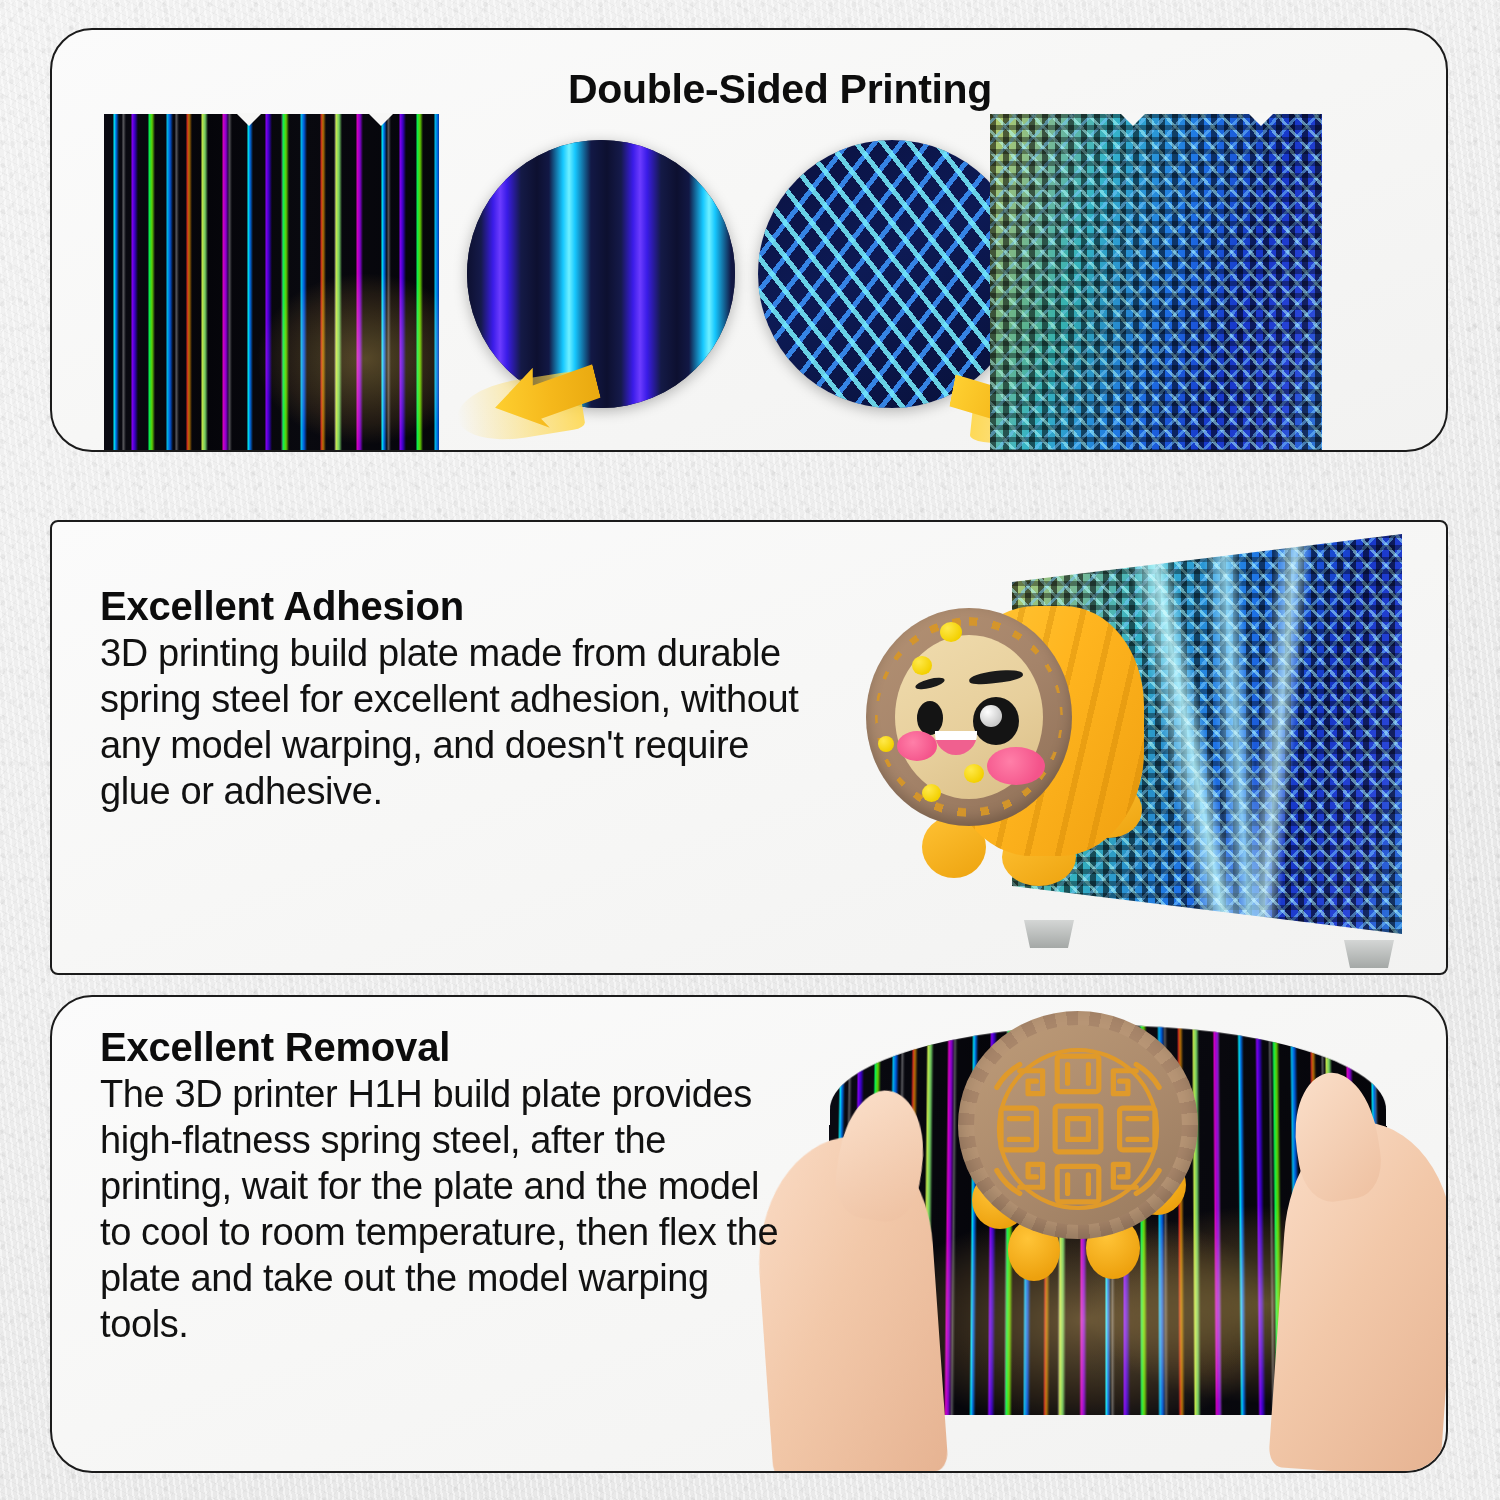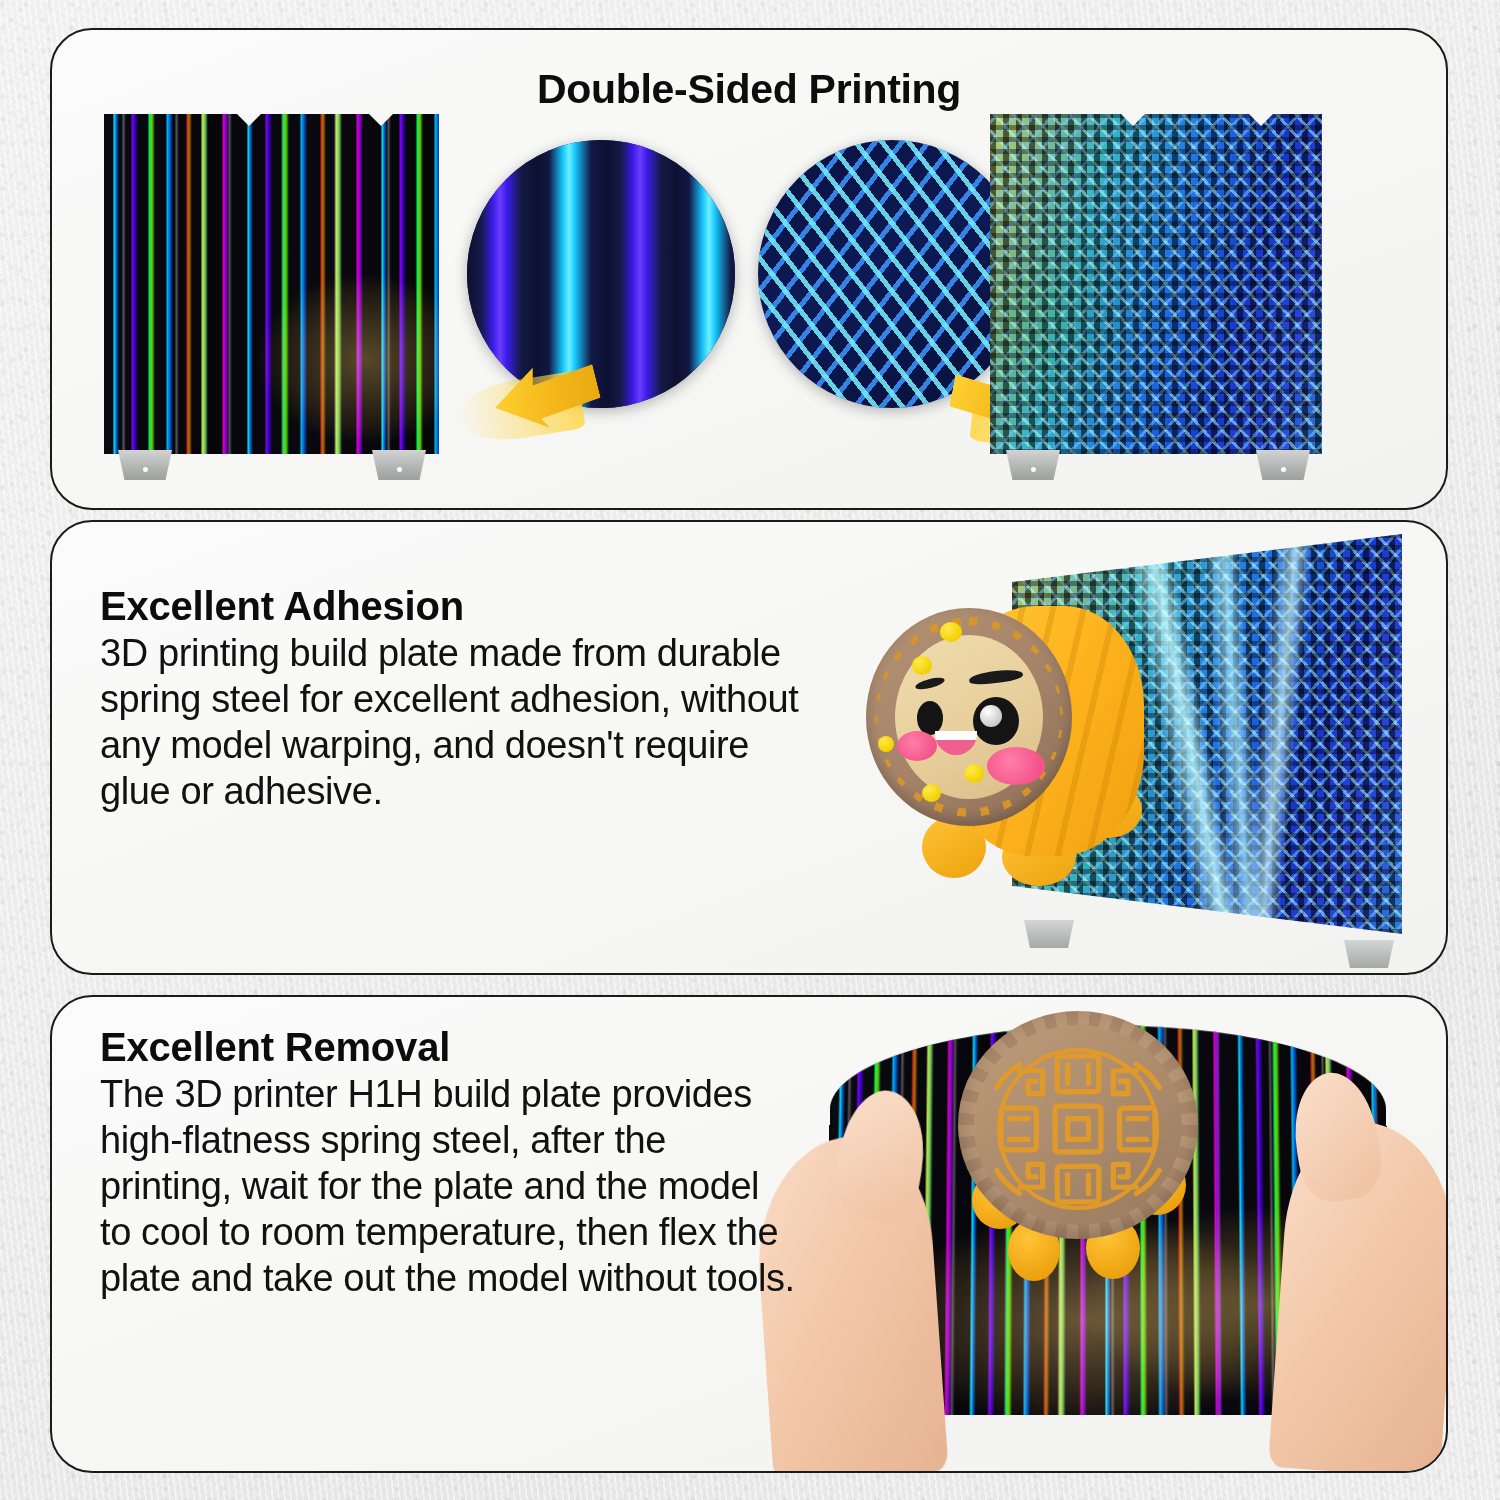--- a/index.html
+++ b/index.html
@@ -27,22 +27,22 @@
   }
 
   
   .card {
     position: absolute;
     background: linear-gradient(160deg, #fbfbfb 0%, #f7f7f6 45%, #f2f2f1 100%);
     border: 2px solid #1b1b1b;
     border-radius: 42px;
     overflow: hidden;
   }
-  #card-top    { left: 50px;  top: 28px;   width: 1398px; height: 482px; }
-  #card-mid    { left: 50px;  top: 520px;  width: 1398px; height: 455px; }
+  #card-top    { left: 50px;  top: 28px;   width: 1398px; height: 424px; padding-left: 31px; }
+  #card-mid    { left: 50px;  top: 520px;  width: 1398px; height: 455px; border-radius: 8px; }
   #card-bottom { left: 50px;  top: 995px;  width: 1398px; height: 478px; }
 
   
   .panel-title {
     position: absolute;
     width: 100%;
     text-align: center;
     top: 36px;
     font-size: 41px;
     font-weight: bold;
@@ -501,21 +501,21 @@
           <div class="mc-dot" id="mc-dot-5"></div>
         </div>
       </div>
     </div>
   </div>
 
   <div class="card" id="card-bottom">
 
     <div class="feature-block" id="feat-2">
       <div class="feature-heading">Excellent Removal</div>
-      <div class="feature-body">The 3D printer H1H build plate provides high-flatness spring steel, after the printing, wait for the plate and the model to cool to room temperature, then flex the plate and take out the model without tools.</div>
+      <div class="feature-body">The 3D printer H1H build plate provides high-flatness spring steel, after the printing, wait for the plate and the model to cool to room temperature, then flex the plate and take out the model warping tools.</div>
     </div>
 
     <div id="scene-bottom">
 
       <div id="flex-plate">
         <div class="holo-stripes"></div>
         <div class="sheen"></div>
       </div>
       <div id="flex-tab-l"></div>
       <div id="flex-tab-r"></div>

